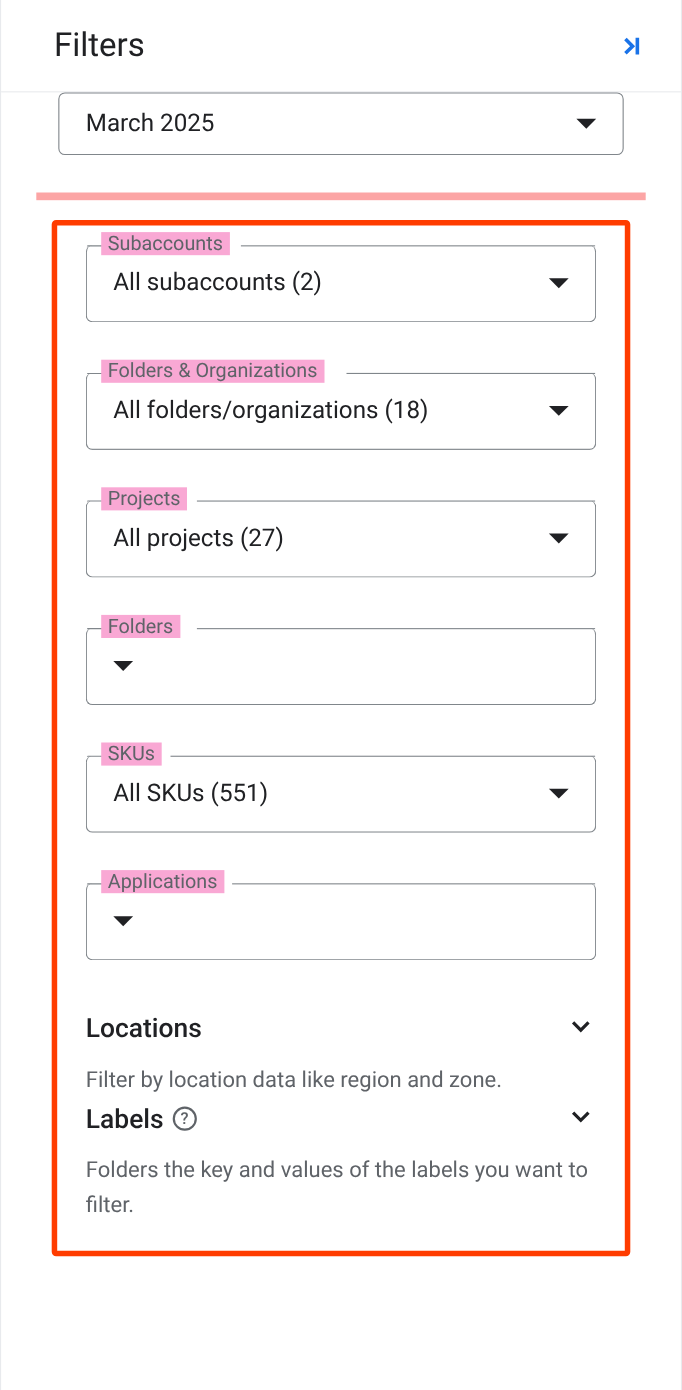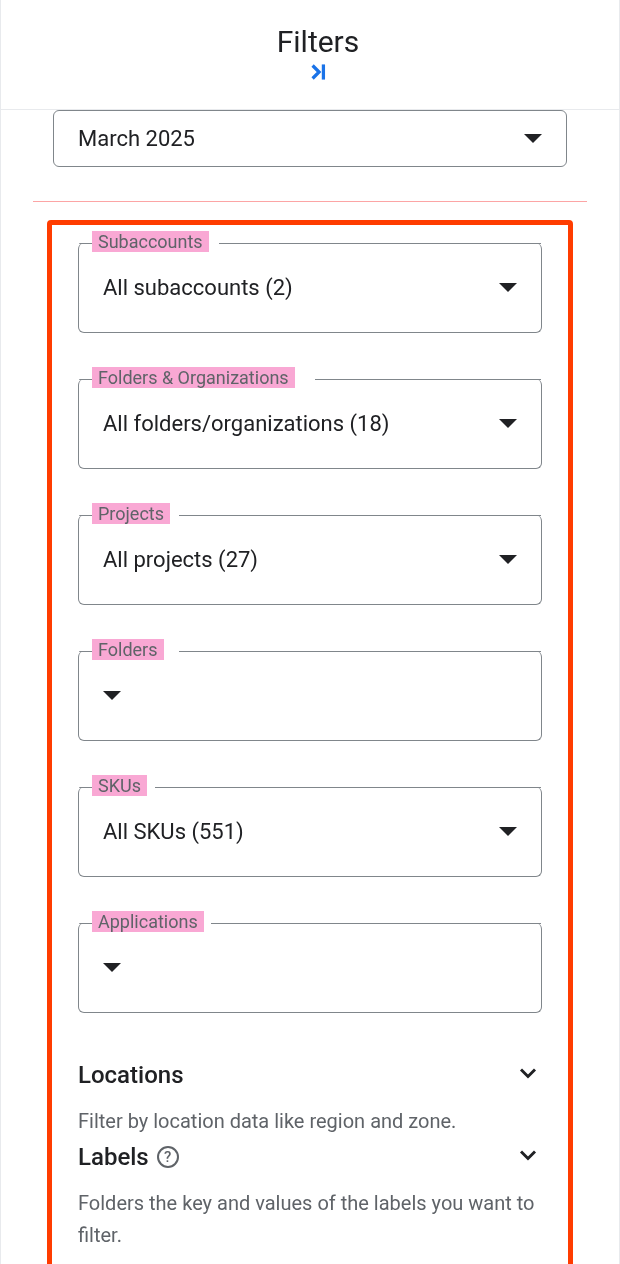--- a/index.html
+++ b/index.html
@@ -20,21 +20,20 @@
       border-left: 1px solid #e8eaed;
       border-right: 1px solid #e8eaed;
       background: #fff;
     }
     .header {
       display: flex;
       align-items: center;
       justify-content: space-between;
       padding: 24px 32px 24px 48px;
       border-bottom: 1px solid #e8eaed;
-      flex-direction: column;
     }
     .header-title {
       font-size: 30px;
       font-weight: 400;
       color: #202124;
       letter-spacing: 0;
     }
     .collapse-icon {
       color: #1a73e8;
       font-size: 30px;
@@ -45,21 +44,21 @@
     }
     .collapse-icon svg {
       width: 26px;
       height: 26px;
     }
     .content {
       padding: 0 32px;
     }
     .date-section {
       padding: 0 20px 34px 20px;
-      border-bottom: 1px solid #fca5a5;
+      border-bottom: 7px solid #fca5a5;
       margin-bottom: 0;
     }
     .dropdown-date {
       display: flex;
       align-items: center;
       justify-content: space-between;
       border: 1px solid #80868b;
       border-radius: 6px;
       padding: 16px 24px;
       margin-top: 0;
@@ -102,21 +101,21 @@
       background: transparent;
     }
     .dropdown-field {
       display: flex;
       align-items: center;
       justify-content: space-between;
       border: 1px solid #80868b;
       border-top: none;
       border-radius: 6px;
       padding: 0 24px;
-      height: 90px;
+      height: 70px;
       cursor: pointer;
       position: relative;
     }
     .dropdown-field::before {
       content: "";
       position: absolute;
       top: 0;
       left: 0;
       width: 14px;
       height: 1px;

